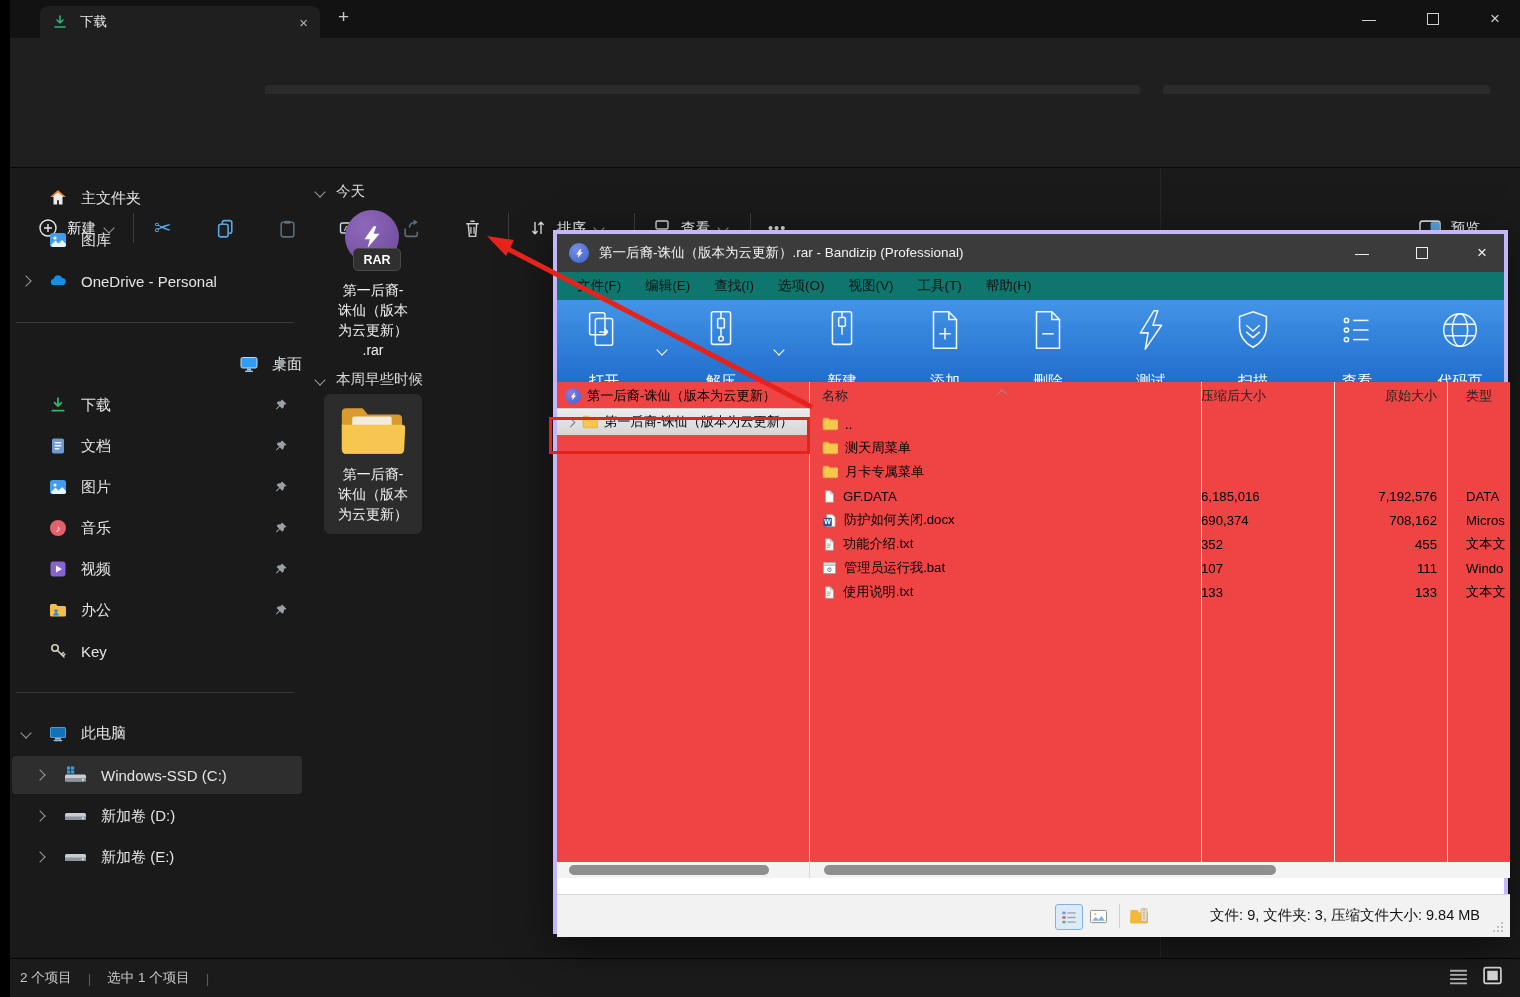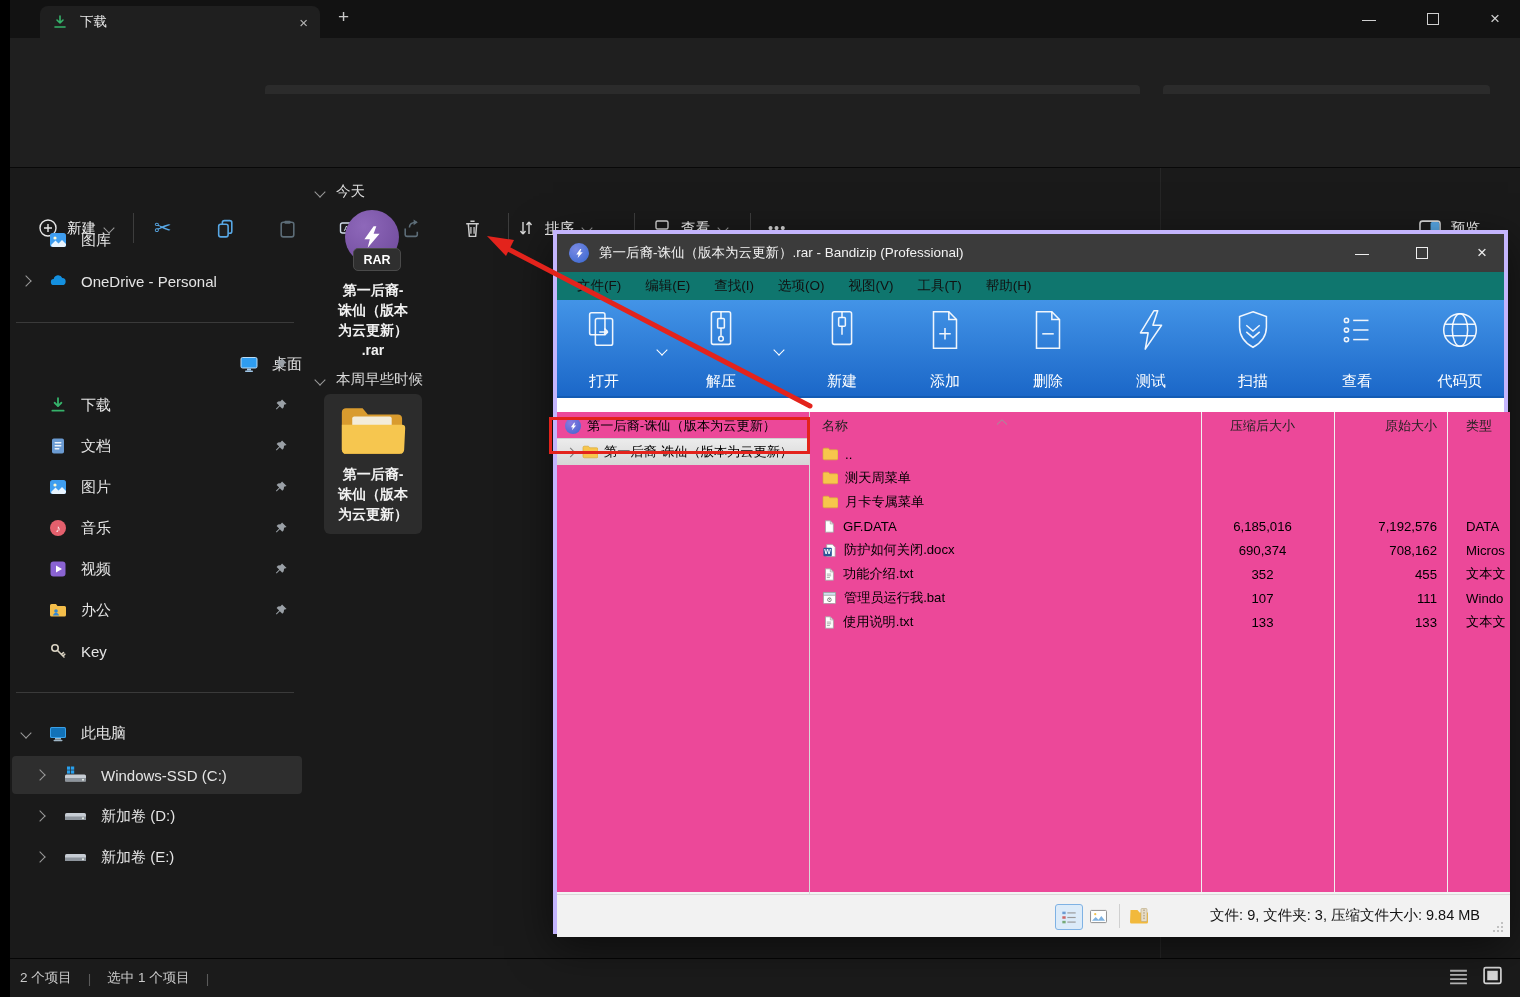--- a/index.html
+++ b/index.html
@@ -30,44 +30,44 @@
   
   .sbi{position:absolute;left:12px;width:290px;height:38px;border-radius:4px;display:flex;align-items:center;color:#e4e4e4;font-size:15px;}
   .sbi .ic{margin-left:36px;width:20px;height:20px;display:flex;align-items:center;justify-content:center;}
   .sbi .lbl{margin-left:13px;white-space:nowrap;}
   .sbi .pin{position:absolute;right:14px;top:12px;}
   .sbi .chev-slot{position:absolute;left:10px;}
   .sb-div{position:absolute;left:16px;width:278px;height:1px;background:#3a3a3a;}
   .sbi.sel{background:#2e2e2e;}
   
   .grp-hdr{position:absolute;display:flex;align-items:center;gap:12px;color:#dcdcdc;font-size:14.5px;}
-  .fname{position:absolute;width:130px;text-align:center;color:#f2f2f2;font-size:14px;line-height:20px;font-weight:bold;}
+  .fname{position:absolute;width:130px;text-align:center;color:#f2f2f2;font-size:14px;line-height:20px;}
   
   #bz{left:553px;top:230px;width:955px;height:704px;background:#fff;border:4px solid #c4b5fd;box-sizing:border-box;box-shadow:0 12px 40px rgba(0,0,0,.55);z-index:10;}
   #bz-title{left:0;top:0;width:100%;height:38px;background:#3b3b3b;display:flex;align-items:center;padding:0 12px;box-sizing:border-box;}
   #bz-title .t{margin-left:10px;color:#f2f2f2;font-size:13.5px;white-space:nowrap;}
   .bz-winctl{position:absolute;top:4px;width:34px;height:30px;display:flex;align-items:center;justify-content:center;color:#eee;font-size:14px;}
   #bz-menu{left:0;top:38px;width:100%;height:28px;background:#0f766e;display:flex;align-items:center;padding-left:8px;box-sizing:border-box;}
   #bz-menu span{padding:0 12px;font-size:13.5px;color:#111;}
   #bz-toolbar{left:0;top:66px;width:100%;height:98px;background:linear-gradient(180deg,#4394e7,#1b67c8);border-bottom:2px solid #135bb4;box-sizing:border-box;}
   .bzbtn{position:absolute;top:7px;width:92px;text-align:center;color:#fff;}
   .bzbtn .lbl{display:block;margin-top:15px;font-size:15px;}
   .bz-chev{position:absolute;top:46px;}
-  #bz-content{left:0;top:178px;width:953px;height:496px;background:#ec4899;}
+  #bz-content{left:0;top:148px;width:953px;height:496px;background:#ef4444;}
   #bz-tree{position:absolute;left:0;top:0;width:253px;height:496px;border-right:1px solid #d8d8d8;box-sizing:border-box;overflow:hidden;}
   .tree-row{display:flex;align-items:center;height:24px;font-size:13.2px;color:#000;white-space:nowrap;overflow:hidden;}
   .tree-row .lbl{margin-left:6px;}
   .tree-row.sel{height:27px;background:linear-gradient(#ececec,#d6d6d6);border-top:1px solid #cfcfcf;box-sizing:border-box;}
   #bz-list{position:absolute;left:253px;top:0;width:700px;height:496px;overflow:hidden;}
   .colsep{position:absolute;top:0;width:1px;height:480px;background:#f0f0f0;}
   .lrow{display:flex;align-items:center;height:24px;font-size:13.2px;color:#000;position:relative;}
   .lhdr{height:28px;font-size:13px;color:#222;}
   .c-name{width:391px;display:flex;align-items:center;padding-left:12px;box-sizing:border-box;overflow:hidden;white-space:nowrap;}
   .c-name .txt{margin-left:7px;}
-  .c-pk{width:133px;text-align:center;padding-right:10px;box-sizing:border-box;white-space:nowrap;}
+  .c-pk{width:133px;text-align:left;padding-right:10px;box-sizing:border-box;white-space:nowrap;}
   .c-or{width:113px;text-align:right;padding-right:10px;box-sizing:border-box;white-space:nowrap;}
   .c-ty{flex:1;padding-left:19px;overflow:hidden;white-space:nowrap;}
   .hscroll{position:absolute;bottom:0;height:16px;background:#f3f3f3;}
   .hthumb{position:absolute;top:3px;height:10px;background:#8f8f8f;border-radius:5px;}
   #bz-status{left:0;top:660px;width:953px;height:43px;background:#f2f2f2;border-top:1px solid #d9d9d9;box-sizing:border-box;}
   .bz-mini{position:absolute;top:9px;width:26px;height:24px;display:flex;align-items:center;justify-content:center;border-radius:3px;}
   .bz-mini.sel{background:#dcebf9;border:1px solid #7fb2e4;}
   
   #xstatus{left:0;top:958px;width:1520px;height:39px;background:#1b1b1b;border-top:1px solid #050505;box-sizing:border-box;display:flex;align-items:center;padding-left:20px;gap:16px;color:#c9c9c9;font-size:13.5px;}
   .xsep{color:#5a5a5a;}
@@ -170,21 +170,21 @@
           <path d="M12 1.5 16 4l-4 2.8z" fill="#5d6d78"></path>
         </svg>
     </span>
     <span class="cmd-item" style="left:462px;">
       <svg width="21" height="21" viewBox="0 0 20 20">
           <path d="M4 5.5h12M8 3h4M6 5.5l1 12h6l1-12" stroke="#cccccc" fill="none" stroke-width="1.4"></path>
           <path d="M8.5 8.5v6.5M11.5 8.5v6.5" stroke="#cccccc" stroke-width="1.2"></path>
         </svg>
     </span>
     <div class="cmd-div" style="left:508px;"></div>
-    <div class="cmd-item" style="left:516px;text-decoration:underline;">
+    <div class="cmd-item" style="left:528px;text-decoration:underline;">
       <svg width="20" height="20" viewBox="0 0 20 20">
           <path d="M7 4v12M7 16l-2.5-3M7 16l2.5-3" stroke="#d6d6d6" fill="none" stroke-width="1.4"></path>
           <path d="M13 16V4M13 4l-2.5 3M13 4l2.5 3" stroke="#d6d6d6" fill="none" stroke-width="1.4"></path>
         </svg>
       <span>排序</span>
       <span class="chv chv-down"></span>
     </div>
     <div class="cmd-div" style="left:634px;"></div>
     <div class="cmd-item" style="left:652px;">
       <svg width="20" height="20" viewBox="0 0 20 20">
@@ -198,20 +198,29 @@
     <span class="cmd-item" style="left:768px;letter-spacing:1px;color:#d6d6d6;">•••</span>
     <div class="cmd-item" style="left:1418px;">
       <svg width="24" height="19" viewBox="0 0 22 18">
           <rect x="1.5" y="2" width="19" height="14" rx="2.5" stroke="#d8d8d8" fill="none" stroke-width="1.5"></rect>
           <rect x="11.5" y="2.8" width="8.3" height="12.4" rx="1.5" fill="#58a8e6"></rect>
         </svg>
       <span>预览</span>
     </div>
   </div>
 
+  <div class="sbi" style="top:179px;">
+    <span class="ic">
+        <svg width="20" height="20" viewBox="0 0 20 20">
+          <path d="M10 3.5 3.5 9h2v7.5h3.6v-4.2h1.8v4.2h3.6V9h2z" fill="#ececec"></path>
+          <path d="M10 2 2 9h2.6L10 4.3 15.4 9H18z" fill="#e2873a"></path>
+        </svg>
+      </span>
+    <span class="lbl">主文件夹</span>
+  </div>
   <div class="sbi" style="top:221px;">
     <span class="ic">
         <svg width="20" height="20" viewBox="0 0 20 20">
           <rect x="2" y="3" width="16" height="14" rx="2.5" fill="#3f9ef0"></rect>
           <circle cx="7" cy="8" r="1.6" fill="#fff8d0"></circle>
           <path d="M3 15l4.5-4.5 3 3L14 10l4 4v1a2 2 0 0 1-2 2H5a2 2 0 0 1-2-2z" fill="#e9f5ff"></path>
         </svg>
       </span>
     <span class="lbl">图库</span>
   </div>

